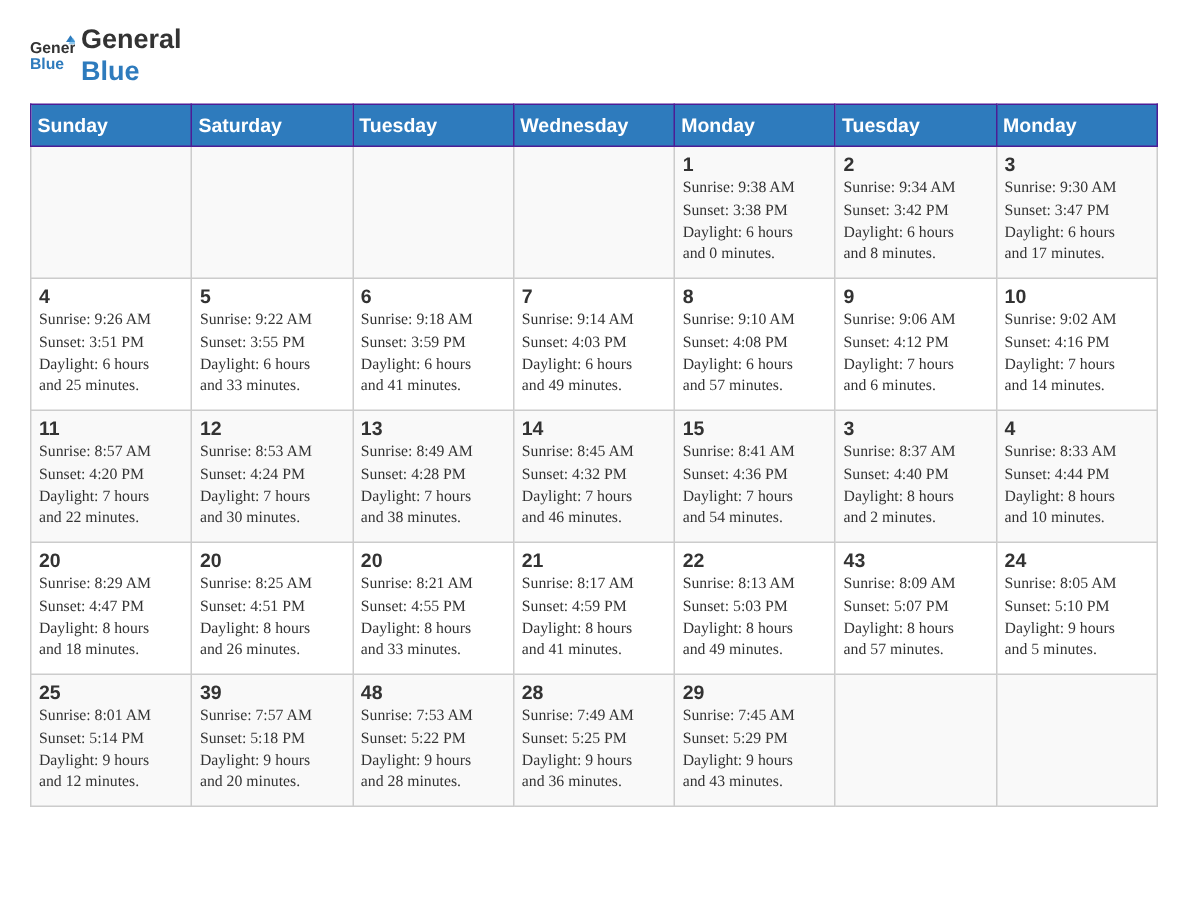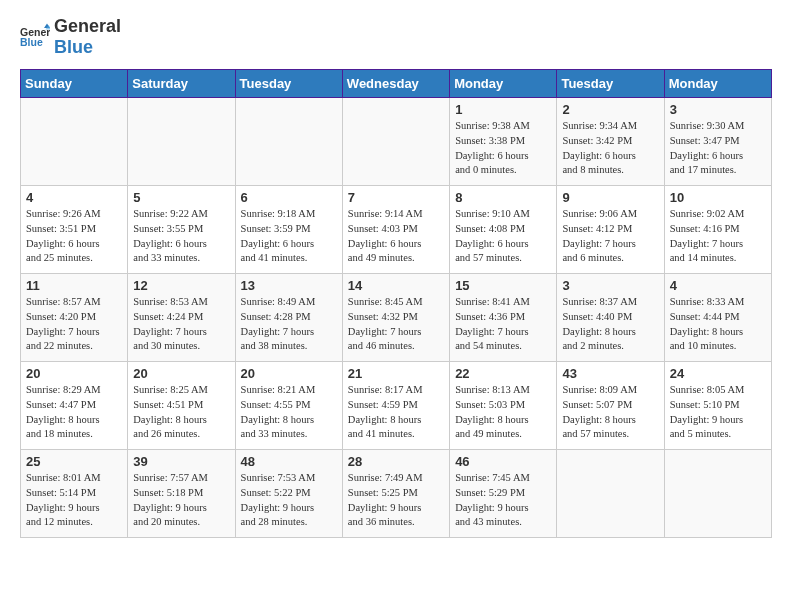--- a/index.html
+++ b/index.html
@@ -234,20 +234,20 @@
         </td>
         <td>
           <span class="day-num">48</span>
           <div class="day-info">Sunrise: 7:53 AM<br>Sunset: 5:22 PM<br>Daylight: 9 hours<br>and 28 minutes.</div>
         </td>
         <td>
           <span class="day-num">28</span>
           <div class="day-info">Sunrise: 7:49 AM<br>Sunset: 5:25 PM<br>Daylight: 9 hours<br>and 36 minutes.</div>
         </td>
         <td>
-          <span class="day-num">46</span>
+          <span class="day-num">29</span>
           <div class="day-info">Sunrise: 7:45 AM<br>Sunset: 5:29 PM<br>Daylight: 9 hours<br>and 43 minutes.</div>
         </td>
         <td></td>
         <td></td>
       </tr>
     </tbody>
 </table>
 
 </body></html>

